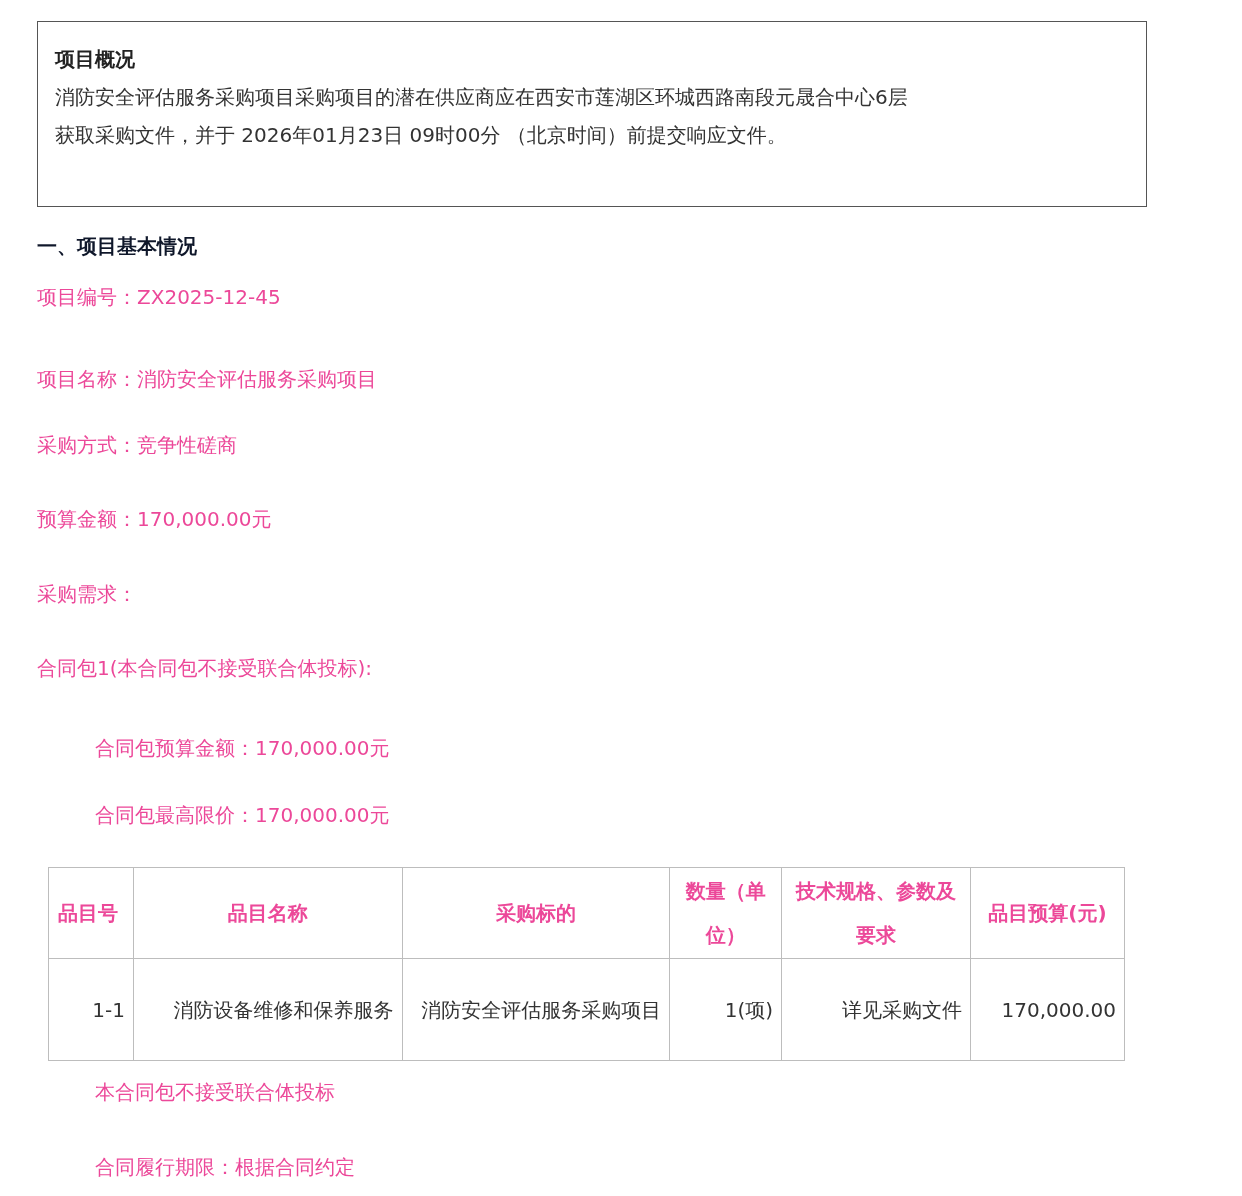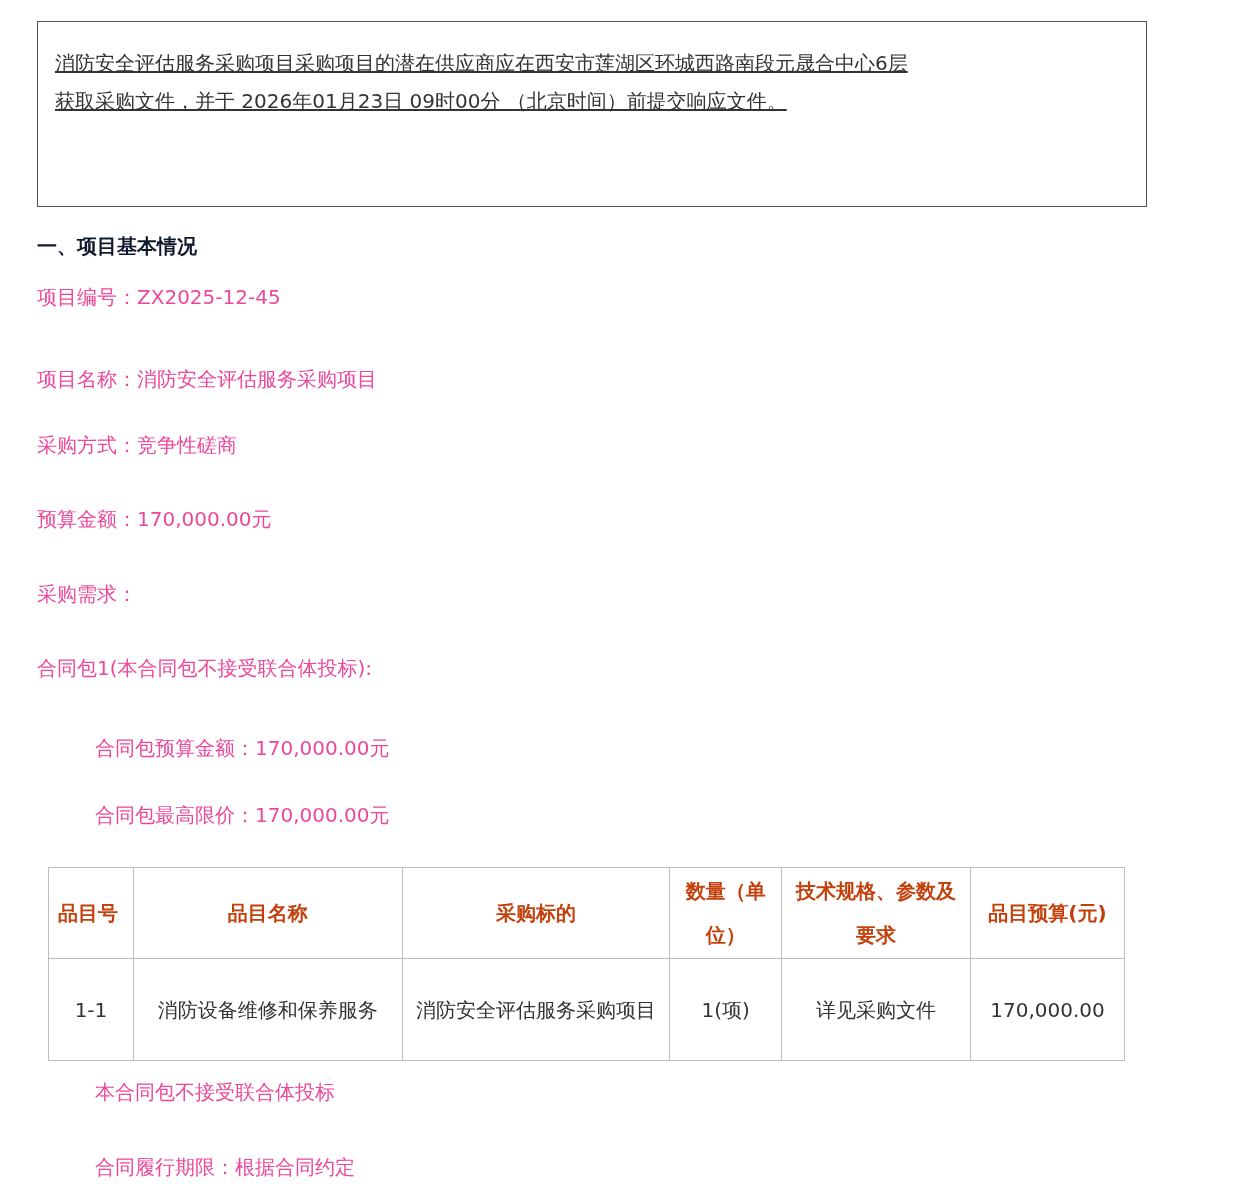--- a/index.html
+++ b/index.html
@@ -30,21 +30,20 @@
       font-weight: bold;
       color: #222222;
       line-height: 30px;
       margin: 0 0 4px 0;
     }
     .summary-line {
       font-size: 20px;
       line-height: 38px;
       color: #333333;
       white-space: nowrap;
-      text-decoration: underline;
     }
     .section-heading {
       position: absolute;
       left: 37px;
       top: 231px;
       font-size: 20px;
       font-weight: bold;
       color: #0f172a;
       line-height: 30px;
       margin: 0;
@@ -69,39 +68,40 @@
       color: #333333;
     }
     table.items th, table.items td {
       border: 1px solid #bdbdbd;
       padding: 0 8px;
       vertical-align: middle;
       line-height: 44px;
     }
     table.items th {
       font-weight: bold;
-      color: #c2410c;
+      color: #ec4899;
       height: 90px;
       text-align: center;
     }
     table.items td {
       height: 101px;
-      text-align: center;
+      text-align: right;
     }
     col.c1 { width: 85px; }
     col.c2 { width: 269px; }
     col.c3 { width: 268px; }
     col.c4 { width: 112px; }
     col.c5 { width: 189px; }
     col.c6 { width: 154px; }
   </style>
 </head>
 <body>
 
 <div class="summary-box">
+  <div class="summary-title">项目概况</div>
   <div class="summary-line">消防安全评估服务采购项目采购项目的潜在供应商应在西安市莲湖区环城西路南段元晟合中心6层</div>
   <div class="summary-line">获取采购文件，并于 2026年01月23日 09时00分 （北京时间）前提交响应文件。</div>
 </div>
 
 <h2 class="section-heading">一、项目基本情况</h2>
 
 <div class="field flush" style="top:282px;">项目编号：ZX2025-12-45</div>
 <div class="field flush" style="top:364px;">项目名称：消防安全评估服务采购项目</div>
 <div class="field flush" style="top:430px;">采购方式：竞争性磋商</div>
 <div class="field flush" style="top:504px;">预算金额：170,000.00元</div>

